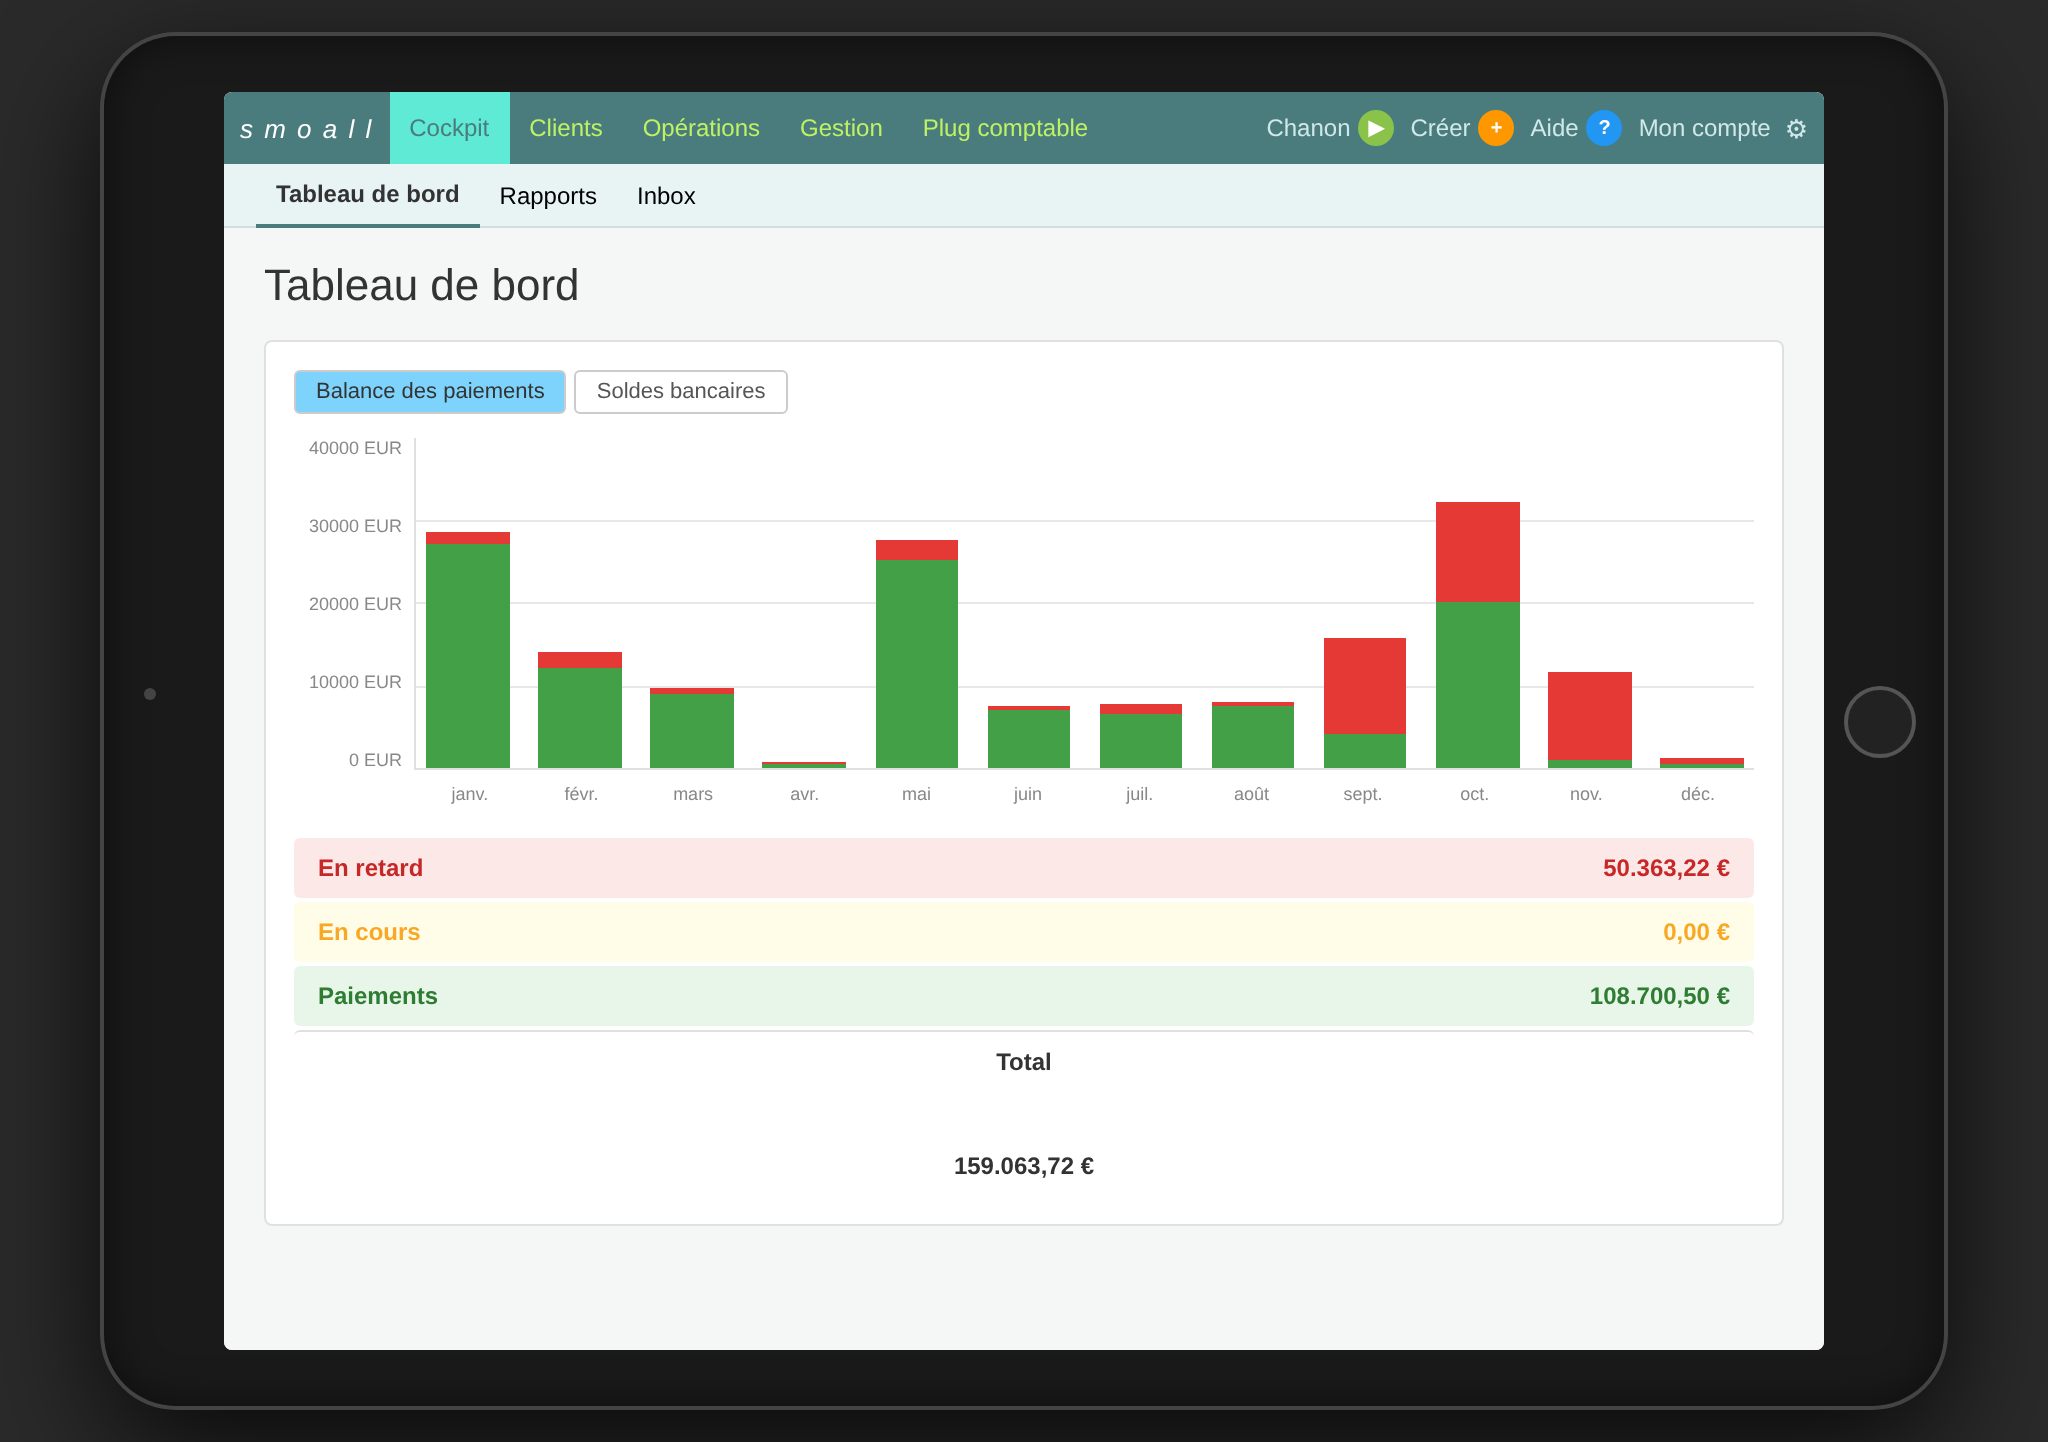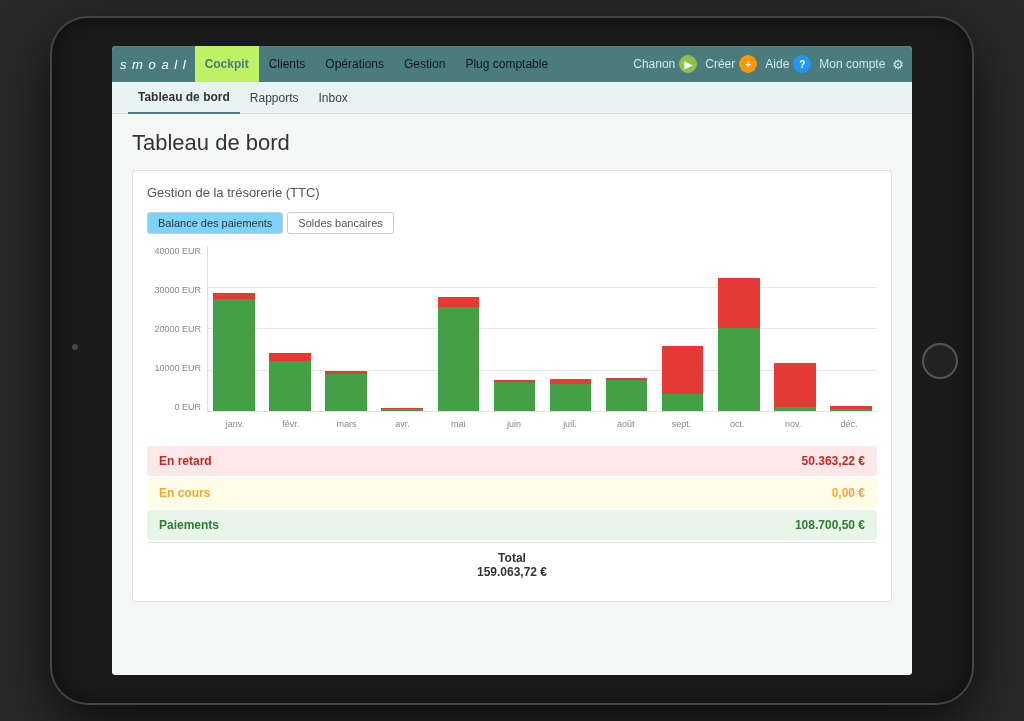--- a/index.html
+++ b/index.html
@@ -77,33 +77,33 @@
       font-style: italic;
     }
 
     .nav-items {
       display: flex;
       align-items: center;
       flex: 1;
     }
 
     .nav-item {
-      color: #0f172a;
+      color: #bef264;
       font-size: 12px;
       padding: 0 10px;
       height: 36px;
       display: flex;
       align-items: center;
       cursor: pointer;
     }
 
     .nav-item.active {
-      background: #bef264;
+      background: #5eead4;
       color: #4a7c7e;
-      font-weight: 700;
+      font-weight: 400;
       justify-content: center;
     }
 
     .nav-right {
       display: flex;
       align-items: center;
       gap: 8px;
     }
 
     .nav-right-item {
@@ -165,21 +165,21 @@
       flex-shrink: 0;
     }
 
     .sub-nav-item {
       font-size: 12px;
       padding: 0 10px;
       height: 32px;
       display: flex;
       align-items: center;
       cursor: pointer;
-      color: #404040;
+      color: #000000;
     }
 
     .sub-nav-item.active {
       color: #333;
       font-weight: 600;
       border-bottom: 2px solid #4a7c7e;
     }
 
     
     .main-content {
@@ -342,20 +342,21 @@
       gap: 2px;
     }
 
     .summary-row {
       display: flex;
       justify-content: space-between;
       align-items: center;
       padding: 8px 12px;
       border-radius: 3px;
       font-size: 12px;
+      gap: 38px;
     }
 
     .summary-row.en-retard {
       background: #fde8e8;
       color: #c62828;
     }
 
     .summary-row.en-cours {
       background: #fffde7;
       color: #f9a825;
@@ -436,21 +437,20 @@
       </div>
       <div class="sub-nav-item">
         <span>Inbox</span>
       </div>
     </nav>
 
     <main class="main-content">
       <h1 class="page-title">Tableau de bord</h1>
 
       <div class="card">
-        <div class="card-title">Gestion de la trésorerie (TTC)</div>
 
         <div class="tabs-bar">
           <button class="tab-btn active">Balance des paiements</button>
           <button class="tab-btn">Soldes bancaires</button>
         </div>
 
         <div class="chart-container">
 
           <div class="grid-lines">
             <div class="grid-line" style="bottom: 75%;"></div>

